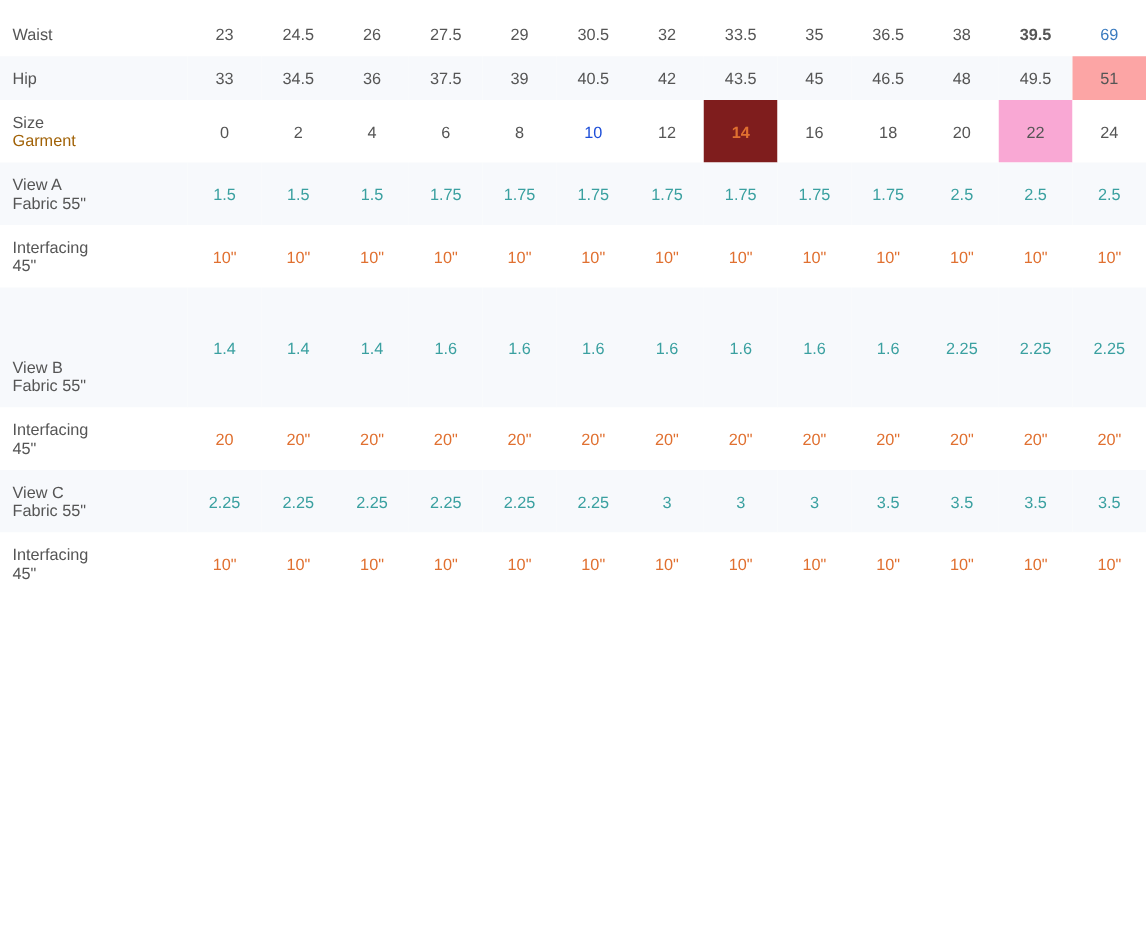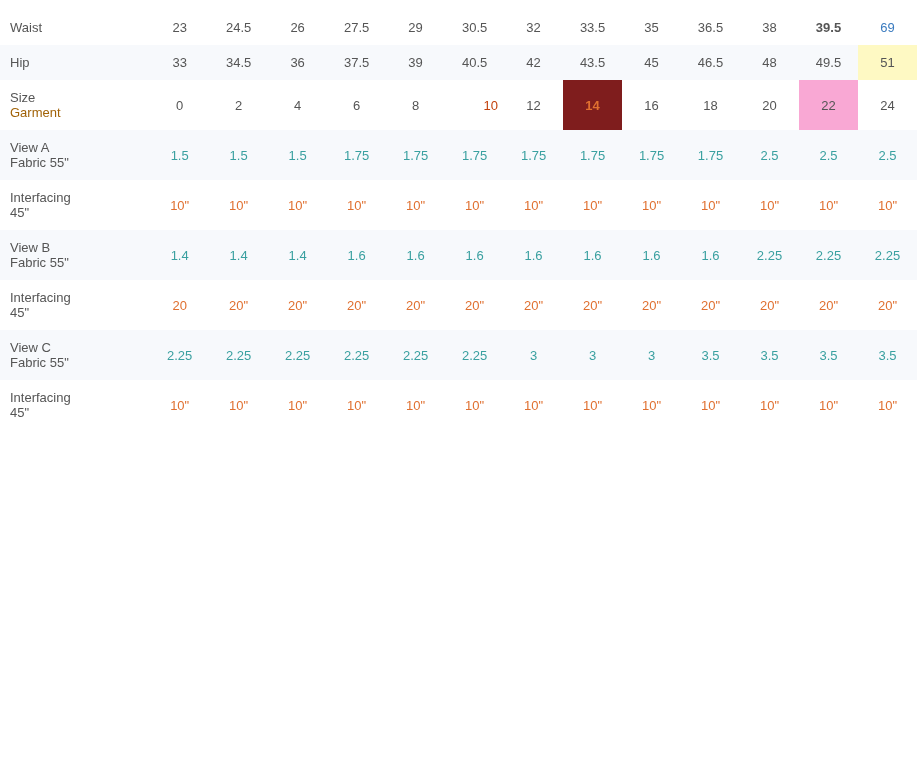--- a/index.html
+++ b/index.html
@@ -69,33 +69,33 @@
           <td style="color: rgb(85, 85, 85); background-color: rgb(247, 249, 252);">36</td>
           <td style="color: rgb(85, 85, 85); background-color: rgb(247, 249, 252);">37.5</td>
           <td style="color: rgb(85, 85, 85); background-color: rgb(247, 249, 252);">39</td>
           <td style="color: rgb(85, 85, 85); background-color: rgb(247, 249, 252);">40.5</td>
           <td style="color: rgb(85, 85, 85); background-color: rgb(247, 249, 252);">42</td>
           <td style="color: rgb(85, 85, 85); background-color: rgb(247, 249, 252);">43.5</td>
           <td style="color: rgb(85, 85, 85); background-color: rgb(247, 249, 252);">45</td>
           <td style="color: rgb(85, 85, 85); background-color: rgb(247, 249, 252);">46.5</td>
           <td style="color: rgb(85, 85, 85); background-color: rgb(247, 249, 252);">48</td>
           <td style="color: rgb(85, 85, 85); background-color: rgb(247, 249, 252);">49.5</td>
-          <td style="color: rgb(85, 85, 85); background-color: #fef9c3;">51</td>
+          <td style="color: rgb(85, 85, 85); background-color: #fca5a5;">51</td>
         </tr>
         <tr>
           <td style="background-color: rgb(255, 255, 255);">
             <span style="display: block; color: rgb(85, 85, 85);">Size</span>
             <span style="display: block; color: #a16207;">Garment</span>
           </td>
           <td style="color: rgb(85, 85, 85); background-color: rgb(255, 255, 255);">0</td>
           <td style="color: rgb(85, 85, 85); background-color: rgb(255, 255, 255);">2</td>
           <td style="color: rgb(85, 85, 85); background-color: rgb(255, 255, 255);">4</td>
           <td style="color: rgb(85, 85, 85); background-color: rgb(255, 255, 255);">6</td>
           <td style="color: rgb(85, 85, 85); background-color: rgb(255, 255, 255);">8</td>
-          <td style="color: #c2410c; background-color: rgb(255, 255, 255); text-align: right;">10</td>
+          <td style="color: #1d4ed8; background-color: rgb(255, 255, 255);">10</td>
           <td style="color: rgb(85, 85, 85); background-color: rgb(255, 255, 255);">12</td>
           <td style="color: rgb(224, 112, 48); font-weight: bold; background-color: #7f1d1d;">14</td>
           <td style="color: rgb(85, 85, 85); background-color: rgb(255, 255, 255);">16</td>
           <td style="color: rgb(85, 85, 85); background-color: rgb(255, 255, 255);">18</td>
           <td style="color: rgb(85, 85, 85); background-color: rgb(255, 255, 255);">20</td>
           <td style="color: rgb(85, 85, 85); background-color: #f9a8d4;">22</td>
           <td style="color: rgb(85, 85, 85); background-color: rgb(255, 255, 255);">24</td>
         </tr>
         <tr>
           <td style="background-color: rgb(247, 249, 252);">
@@ -130,21 +130,21 @@
           <td style="color: rgb(224, 112, 48); background-color: rgb(255, 255, 255);">10"</td>
           <td style="color: rgb(224, 112, 48); background-color: rgb(255, 255, 255);">10"</td>
           <td style="color: rgb(224, 112, 48); background-color: rgb(255, 255, 255);">10"</td>
           <td style="color: rgb(224, 112, 48); background-color: rgb(255, 255, 255);">10"</td>
           <td style="color: rgb(224, 112, 48); background-color: rgb(255, 255, 255);">10"</td>
           <td style="color: rgb(224, 112, 48); background-color: rgb(255, 255, 255);">10"</td>
           <td style="color: rgb(224, 112, 48); background-color: rgb(255, 255, 255);">10"</td>
         </tr>
         <tr>
           <td style="background-color: rgb(247, 249, 252);">
-            <span style="display: block; color: rgb(85, 85, 85);">View B</span>
+            <span style="display: block; color: rgb(85, 85, 85); margin-top: 46px;">View B</span>
             <span style="display: block; color: rgb(85, 85, 85);">Fabric 55"</span>
           </td>
           <td style="color: rgb(58, 160, 160); background-color: rgb(247, 249, 252);">1.4</td>
           <td style="color: rgb(58, 160, 160); background-color: rgb(247, 249, 252);">1.4</td>
           <td style="color: rgb(58, 160, 160); background-color: rgb(247, 249, 252);">1.4</td>
           <td style="color: rgb(58, 160, 160); background-color: rgb(247, 249, 252);">1.6</td>
           <td style="color: rgb(58, 160, 160); background-color: rgb(247, 249, 252);">1.6</td>
           <td style="color: rgb(58, 160, 160); background-color: rgb(247, 249, 252);">1.6</td>
           <td style="color: rgb(58, 160, 160); background-color: rgb(247, 249, 252);">1.6</td>
           <td style="color: rgb(58, 160, 160); background-color: rgb(247, 249, 252);">1.6</td>

